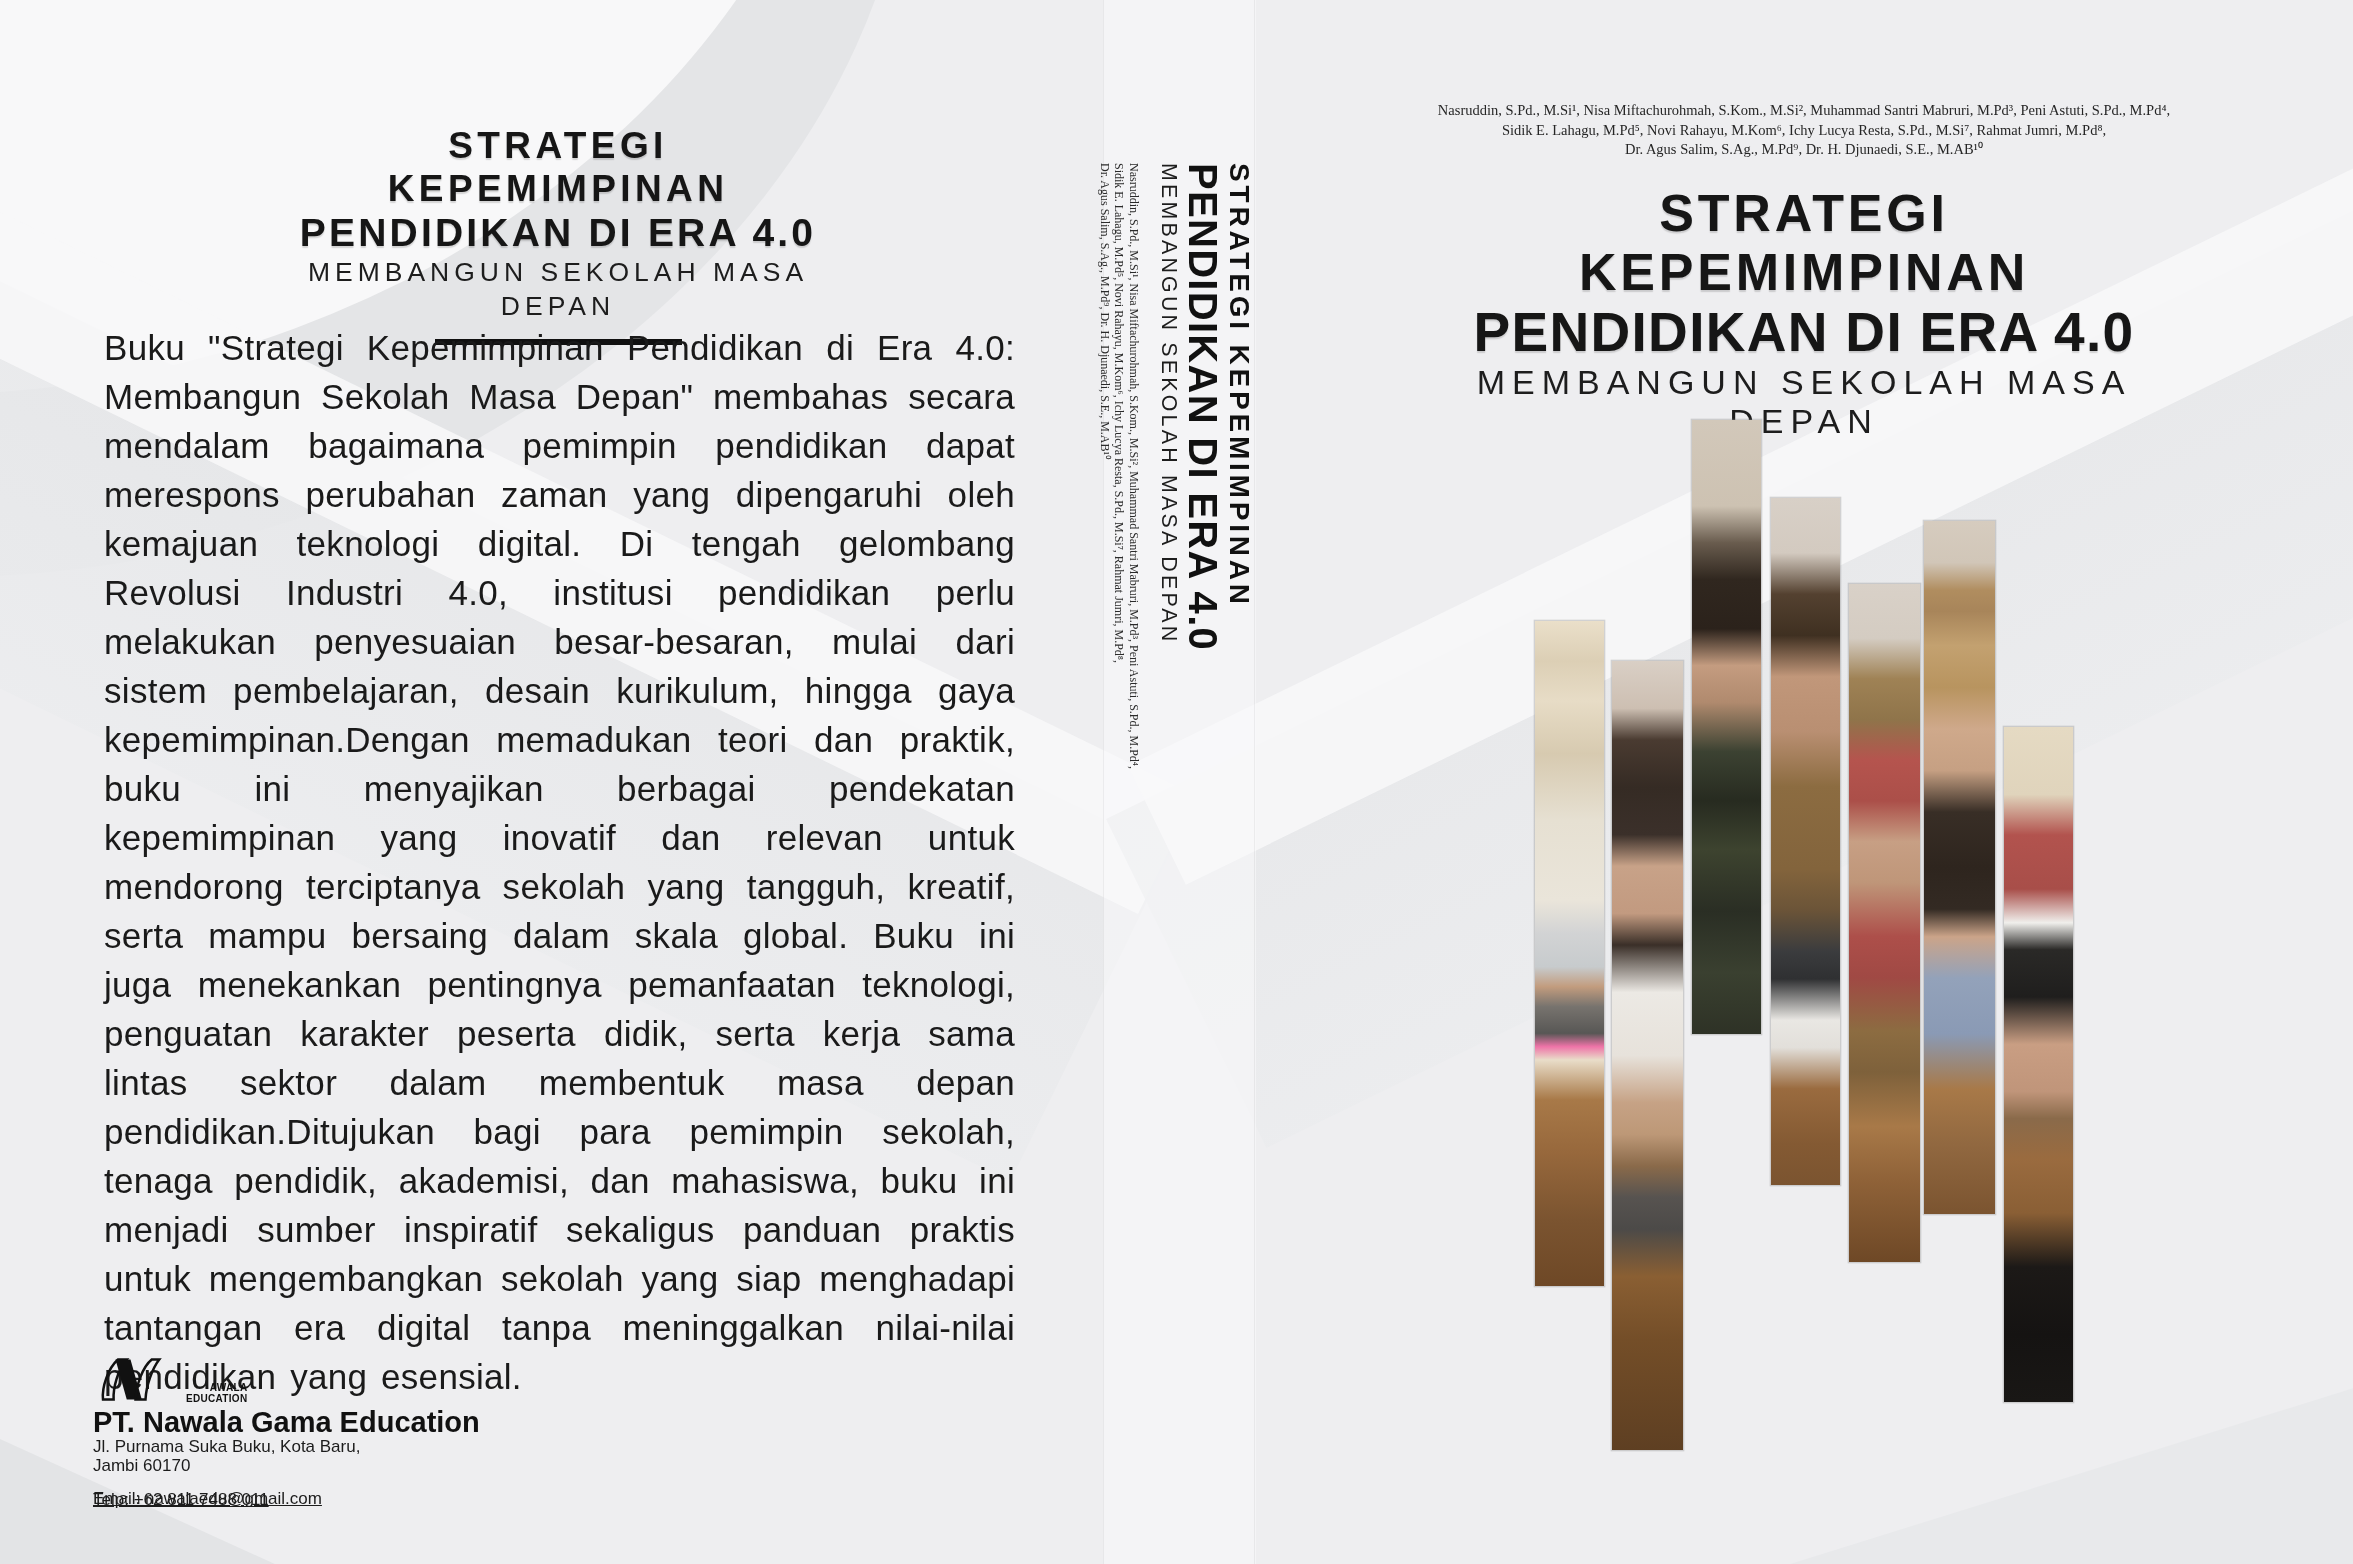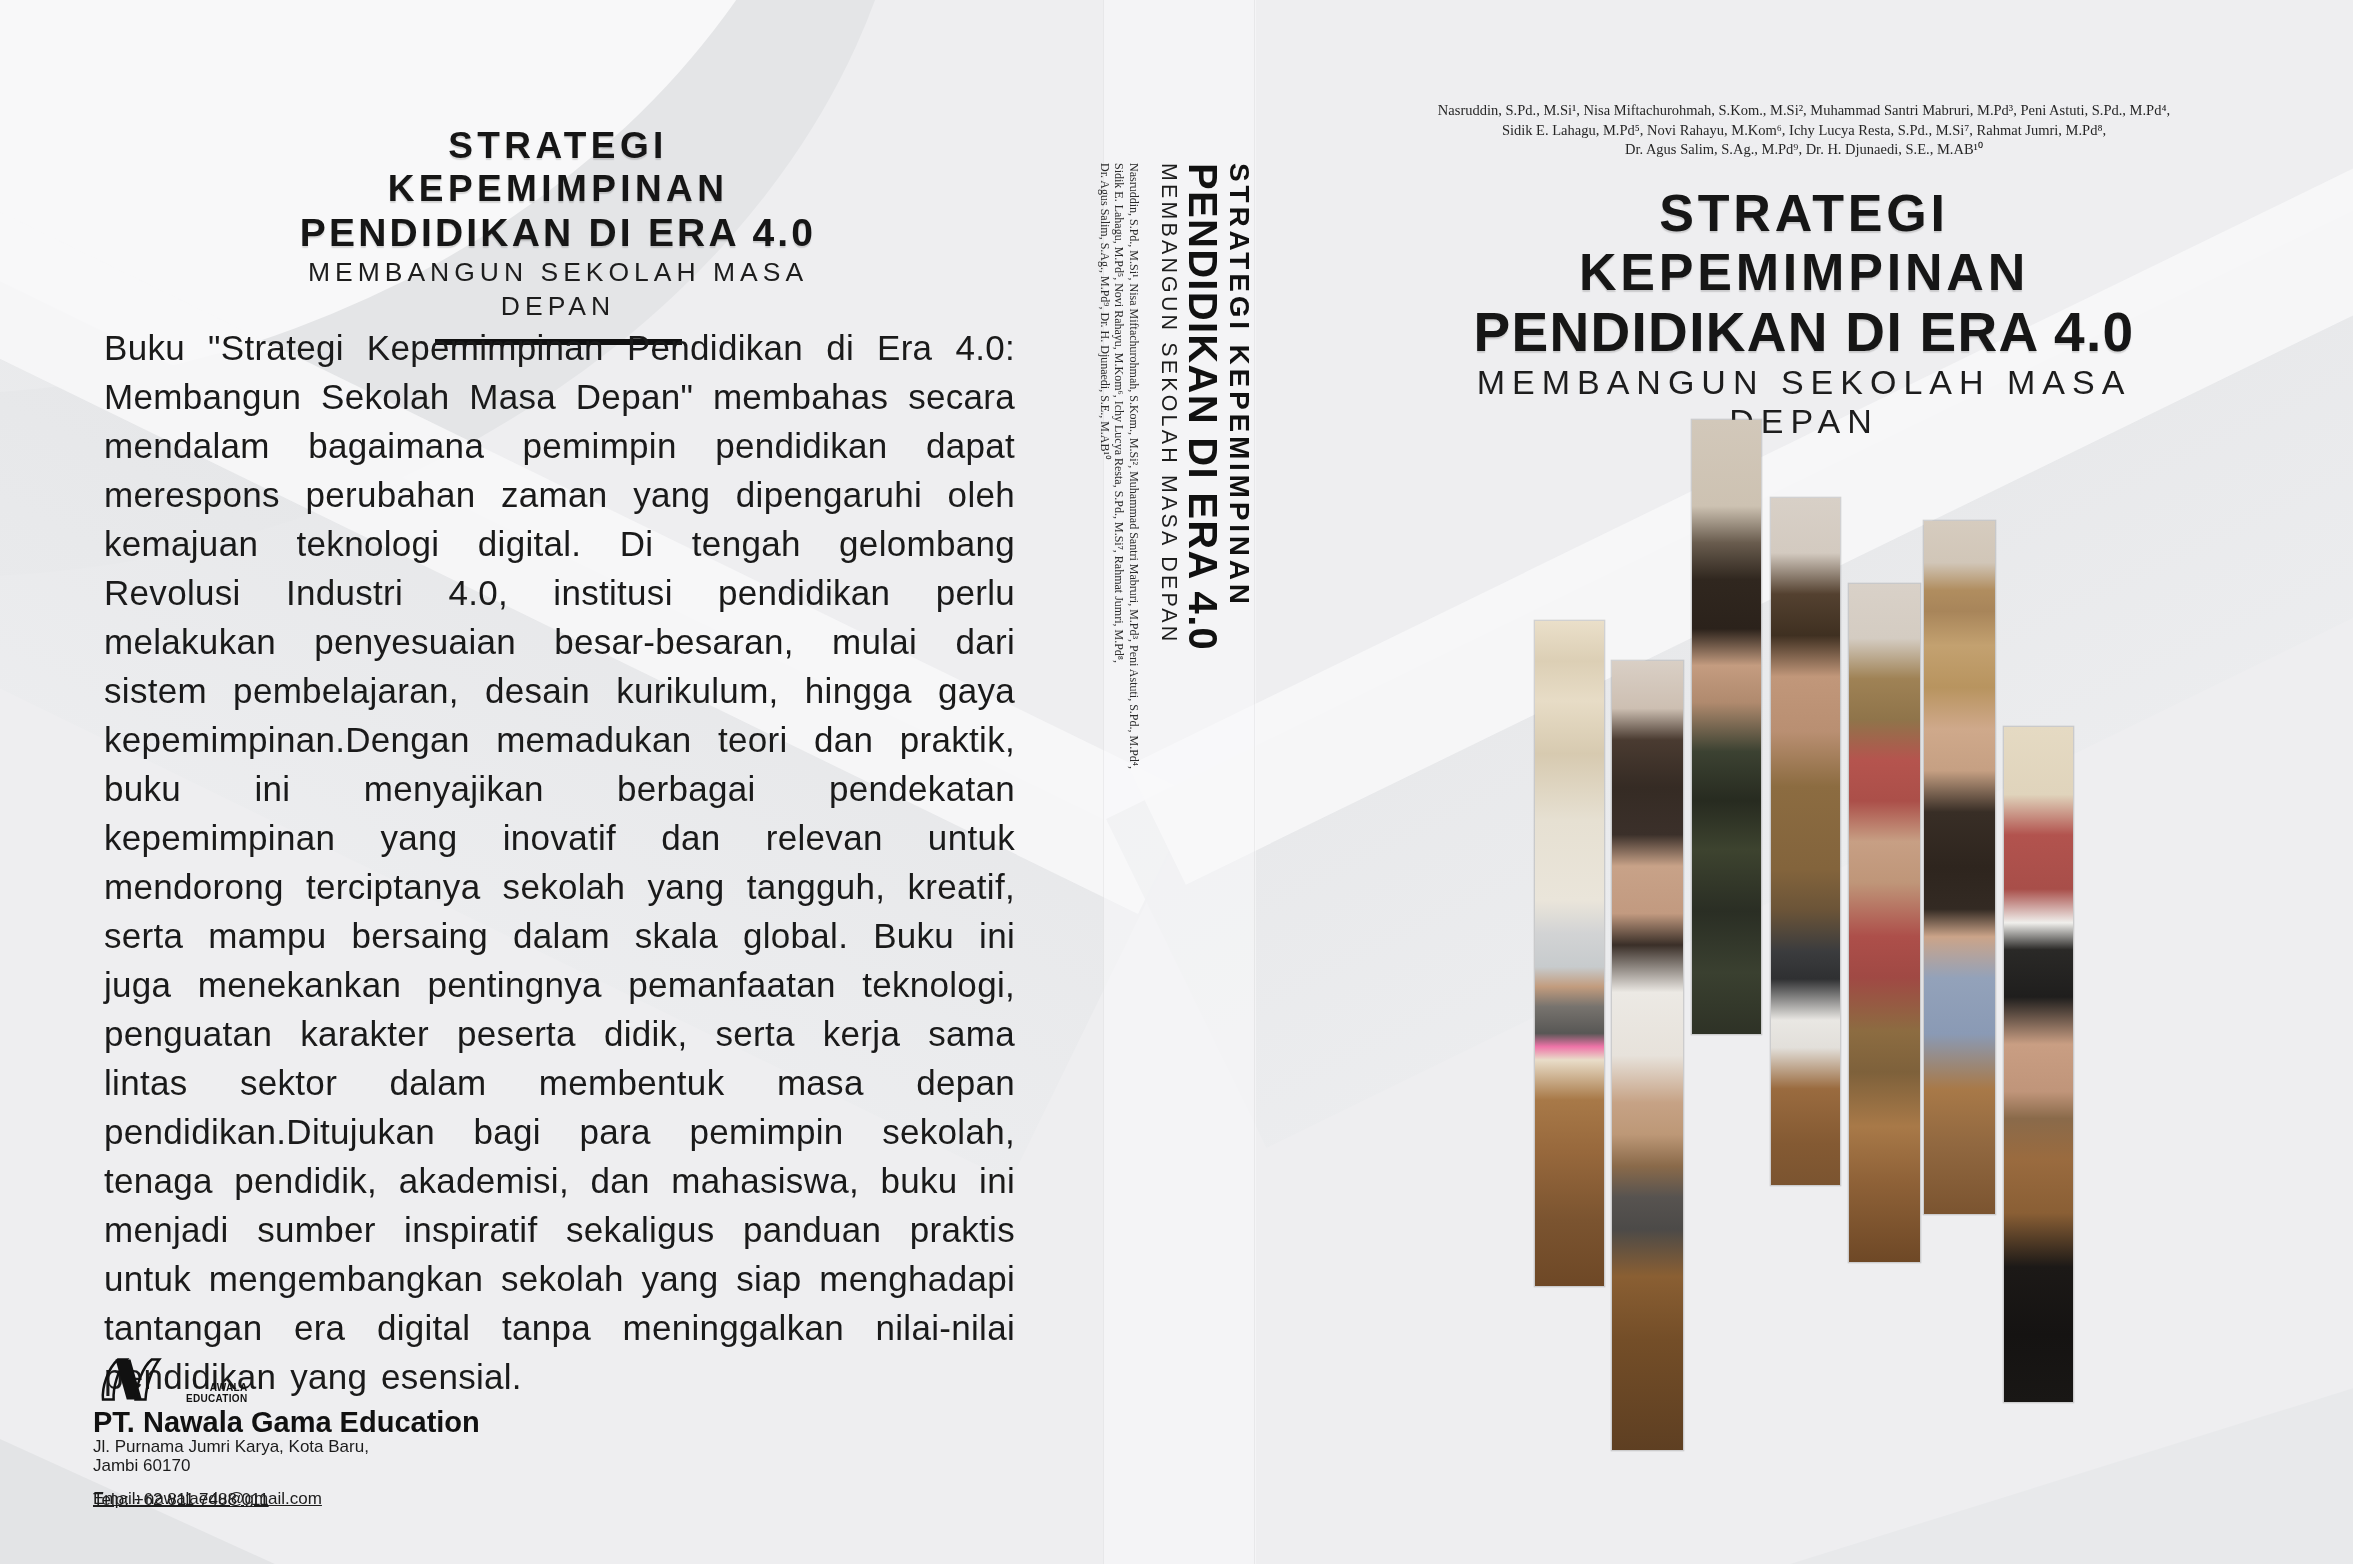--- a/index.html
+++ b/index.html
@@ -120,21 +120,21 @@
       <svg class="pub-logo" width="88" height="45" viewBox="0 0 140 72">
         <path d="M14,68 C12,48 22,18 38,4 L52,4 C38,20 30,48 31,68 Z" fill="none" stroke="#111" stroke-width="4"></path>
         <path d="M34,4 L58,4 L76,68 L52,68 Z" fill="#111"></path>
         <path d="M66,68 C67,46 77,16 92,4 L104,4 C93,18 83,46 82,68 Z" fill="none" stroke="#111" stroke-width="4"></path>
       </svg>
       <div class="pub-wordmark">
         <div>AWALA</div>
         <div>EDUCATION</div>
       </div>
       <div class="pub-name">PT. Nawala Gama Education</div>
-      <div class="pub-line pub-addr1">Jl. Purnama Jumri Karya, Kota Baru,</div>
+      <div class="pub-line pub-addr1">Jl. Purnama Suka Buku, Kota Baru,</div>
       <div class="pub-line pub-addr2">Jambi 60170</div>
       <div class="pub-line pub-phone">Telp: +62 811 7488 011</div>
       <div class="pub-line pub-email">Email: nawalaedu@gmail.com</div>
     </div>
   </section>
 
   <section>
     <div class="spine-rot">
       <div class="sp1">STRATEGI KEPEMIMPINAN</div>
       <div class="sp2">PENDIDIKAN DI ERA 4.0</div>

